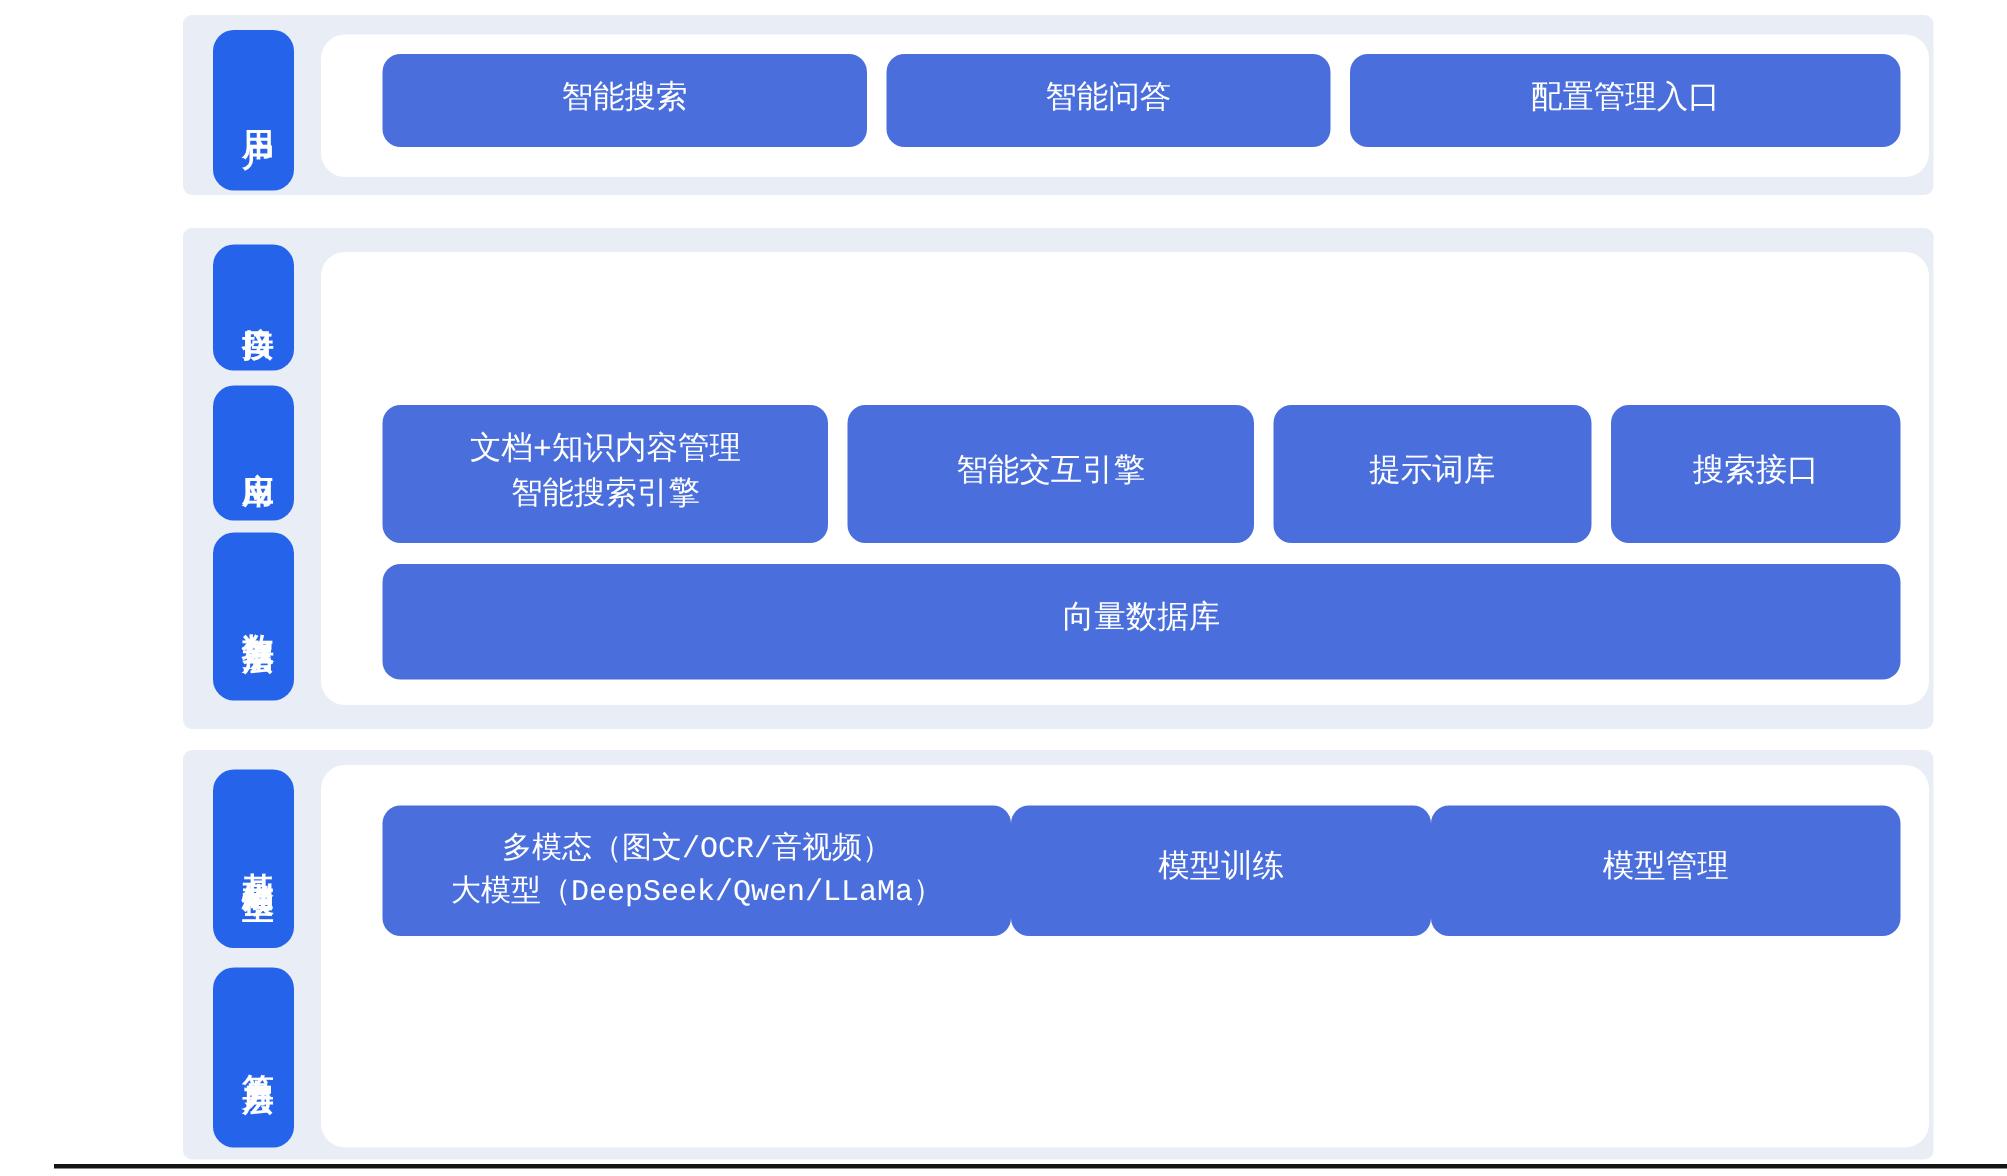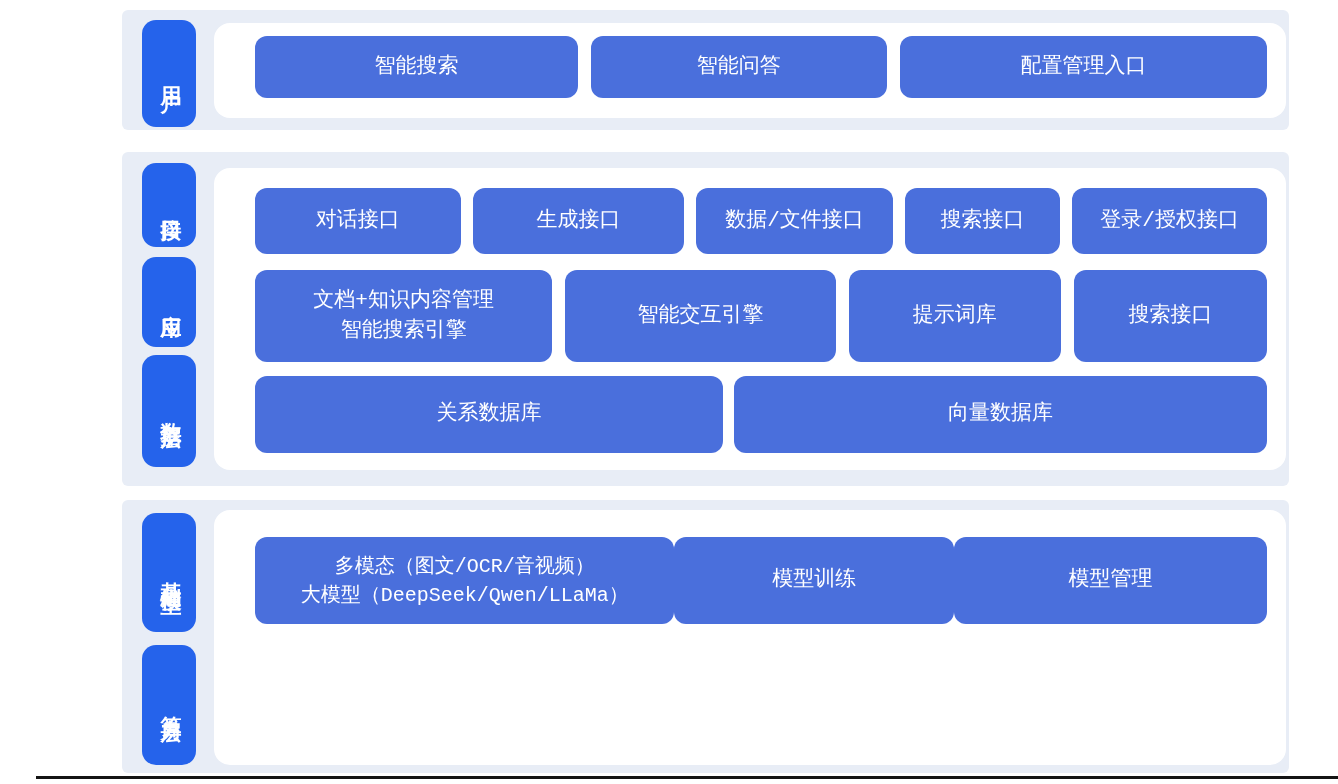--- a/index.html
+++ b/index.html
@@ -65,36 +65,28 @@
         <div class="box" style="flex:1.24">配置管理入口</div>
       </div>
     </div>
   </div>
 
   <div class="panel" id="sec-middle">
     <div class="vlabel" style="top:11px;height:84px;">接口</div>
     <div class="vlabel" style="top:105px;height:90px;">应用</div>
     <div class="vlabel" style="top:203px;height:112px;">数据层</div>
     <div class="inner">
-      <div class="row" id="row-api">
-        <div class="box" style="flex:1.32">对话接口</div>
-        <div class="box" style="flex:1.36">生成接口</div>
-        <div class="box" style="flex:1.26">数据/文件接口</div>
-        <div class="box" style="flex:1.00">搜索接口</div>
-        <div class="box" style="flex:1.25">登录/授权接口</div>
-      </div>
       <div class="row" id="row-app">
         <div class="box" style="flex:1.54">文档+知识内容管理
 智能搜索引擎</div>
         <div class="box" style="flex:1.40">智能交互引擎</div>
         <div class="box" style="flex:1.10">提示词库</div>
         <div class="box" style="flex:1.00">搜索接口</div>
       </div>
       <div class="row" id="row-data">
-        <div class="box" style="flex:1.00">关系数据库</div>
         <div class="box" style="flex:1.14">向量数据库</div>
       </div>
     </div>
   </div>
 
   <div class="panel" id="sec-bottom">
     <div class="vlabel" style="top:13px;height:119px;">基础模型</div>
     <div class="vlabel" style="top:145px;height:120px;">算力层</div>
     <div class="inner">
       <div class="row" id="row-model">

